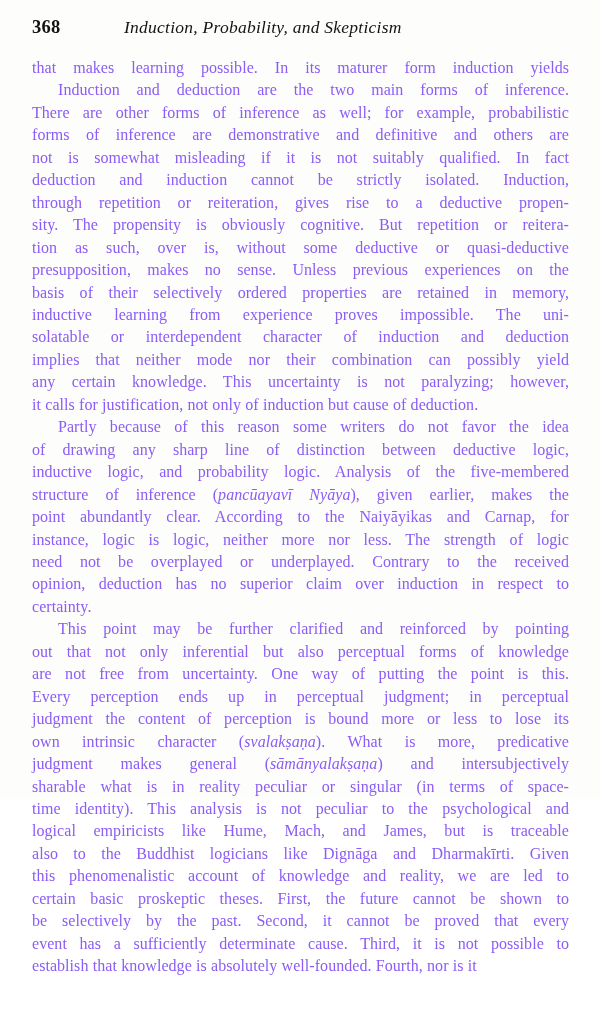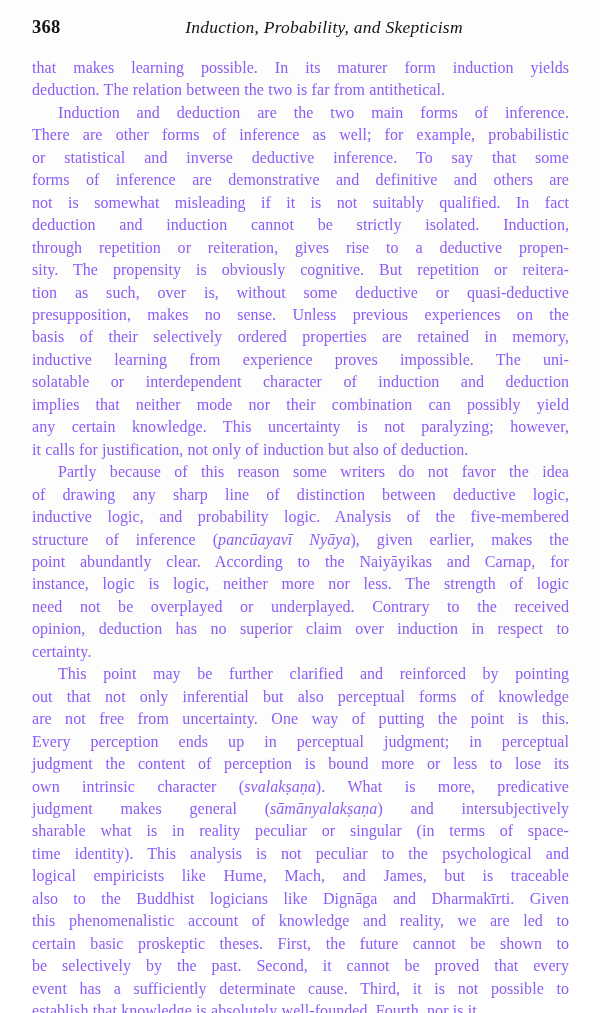--- a/index.html
+++ b/index.html
@@ -37,21 +37,21 @@
   .folio {
     font-size: 18.5px;
     font-weight: 700;
     letter-spacing: 0.3px;
     color: #131313;
     width: 92px;
     flex: none;
   }
   .head-title {
     flex: 1;
-    text-align: center;
+    text-align: left;
     font-style: italic;
     font-size: 17.5px;
     letter-spacing: 0.25px;
     color: #141414;
     padding-right: 48px;
   }
 
   
   .body-text {
     position: absolute;
@@ -95,39 +95,37 @@
 <div class="page">
 
   <div class="running-head">
     <div class="folio">368</div>
     <div class="head-title">Induction, Probability, and Skepticism</div>
   </div>
 
   <div class="body-text">
       <p class="para">
         <span class="ln">that makes learning possible. In its maturer form induction yields</span>
-        <span class="ln last">deduction. The relation between the two is far from antithetical.</span>
       </p>
       <p class="para">
         <span class="ln"><span class="indent"></span>Induction and deduction are the two main forms of inference.</span>
         <span class="ln">There are other forms of inference as well; for example, probabilistic</span>
-        <span class="ln">or statistical and inverse deductive inference. To say that some</span>
         <span class="ln">forms of inference are demonstrative and definitive and others are</span>
         <span class="ln">not is somewhat misleading if it is not suitably qualified. In fact</span>
         <span class="ln">deduction and induction cannot be strictly isolated. Induction,</span>
         <span class="ln">through repetition or reiteration, gives rise to a deductive propen-</span>
         <span class="ln">sity. The propensity is obviously cognitive. But repetition or reitera-</span>
         <span class="ln">tion as such, over is, without some deductive or quasi-deductive</span>
         <span class="ln">presupposition, makes no sense. Unless previous experiences on the</span>
         <span class="ln">basis of their selectively ordered properties are retained in memory,</span>
         <span class="ln">inductive learning from experience proves impossible. The uni-</span>
         <span class="ln">solatable or interdependent character of induction and deduction</span>
         <span class="ln">implies that neither mode nor their combination can possibly yield</span>
         <span class="ln">any certain knowledge. This uncertainty is not paralyzing; however,</span>
-        <span class="ln last">it calls for justification, not only of induction but also of deduction.</span>
+        <span class="ln last">it calls for justification, not only of induction but cause of deduction.</span>
       </p>
       <p class="para">
         <span class="ln"><span class="indent"></span>Partly because of this reason some writers do not favor the idea</span>
         <span class="ln">of drawing any sharp line of distinction between deductive logic,</span>
         <span class="ln">inductive logic, and probability logic. Analysis of the five-membered</span>
         <span class="ln">structure of inference (<i>pancūayavī Nyāya</i>), given earlier, makes the</span>
         <span class="ln">point abundantly clear. According to the Naiyāyikas and Carnap, for</span>
         <span class="ln">instance, logic is logic, neither more nor less. The strength of logic</span>
         <span class="ln">need not be overplayed or underplayed. Contrary to the received</span>
         <span class="ln">opinion, deduction has no superior claim over induction in respect to</span>

